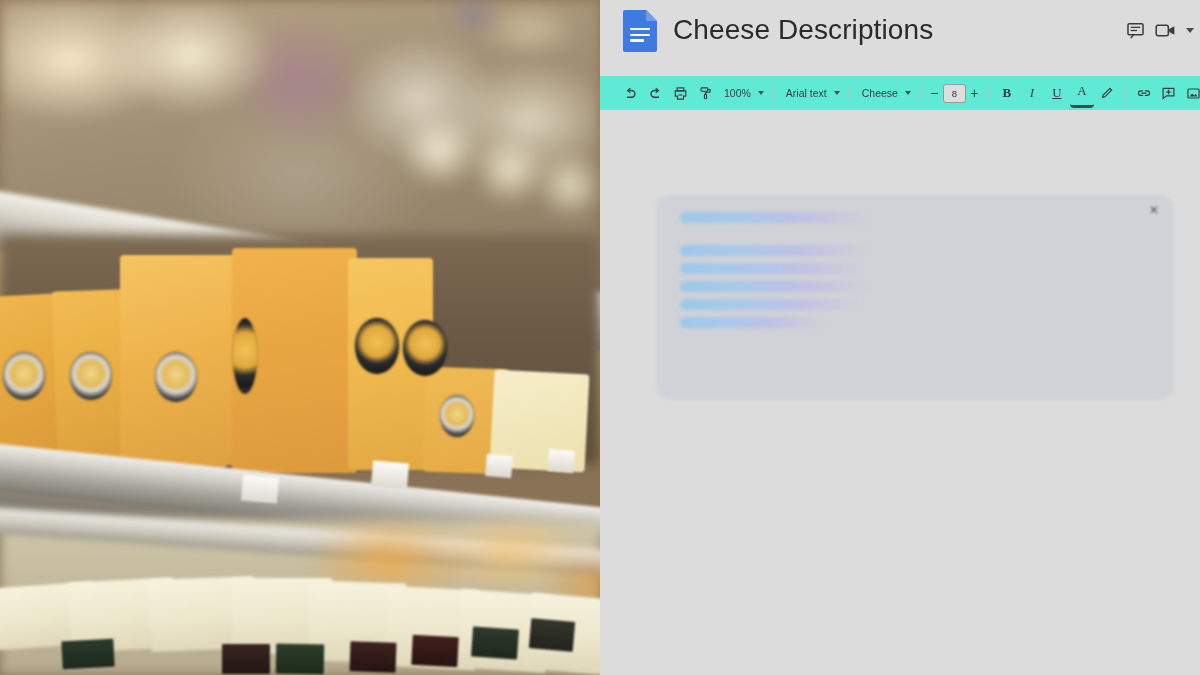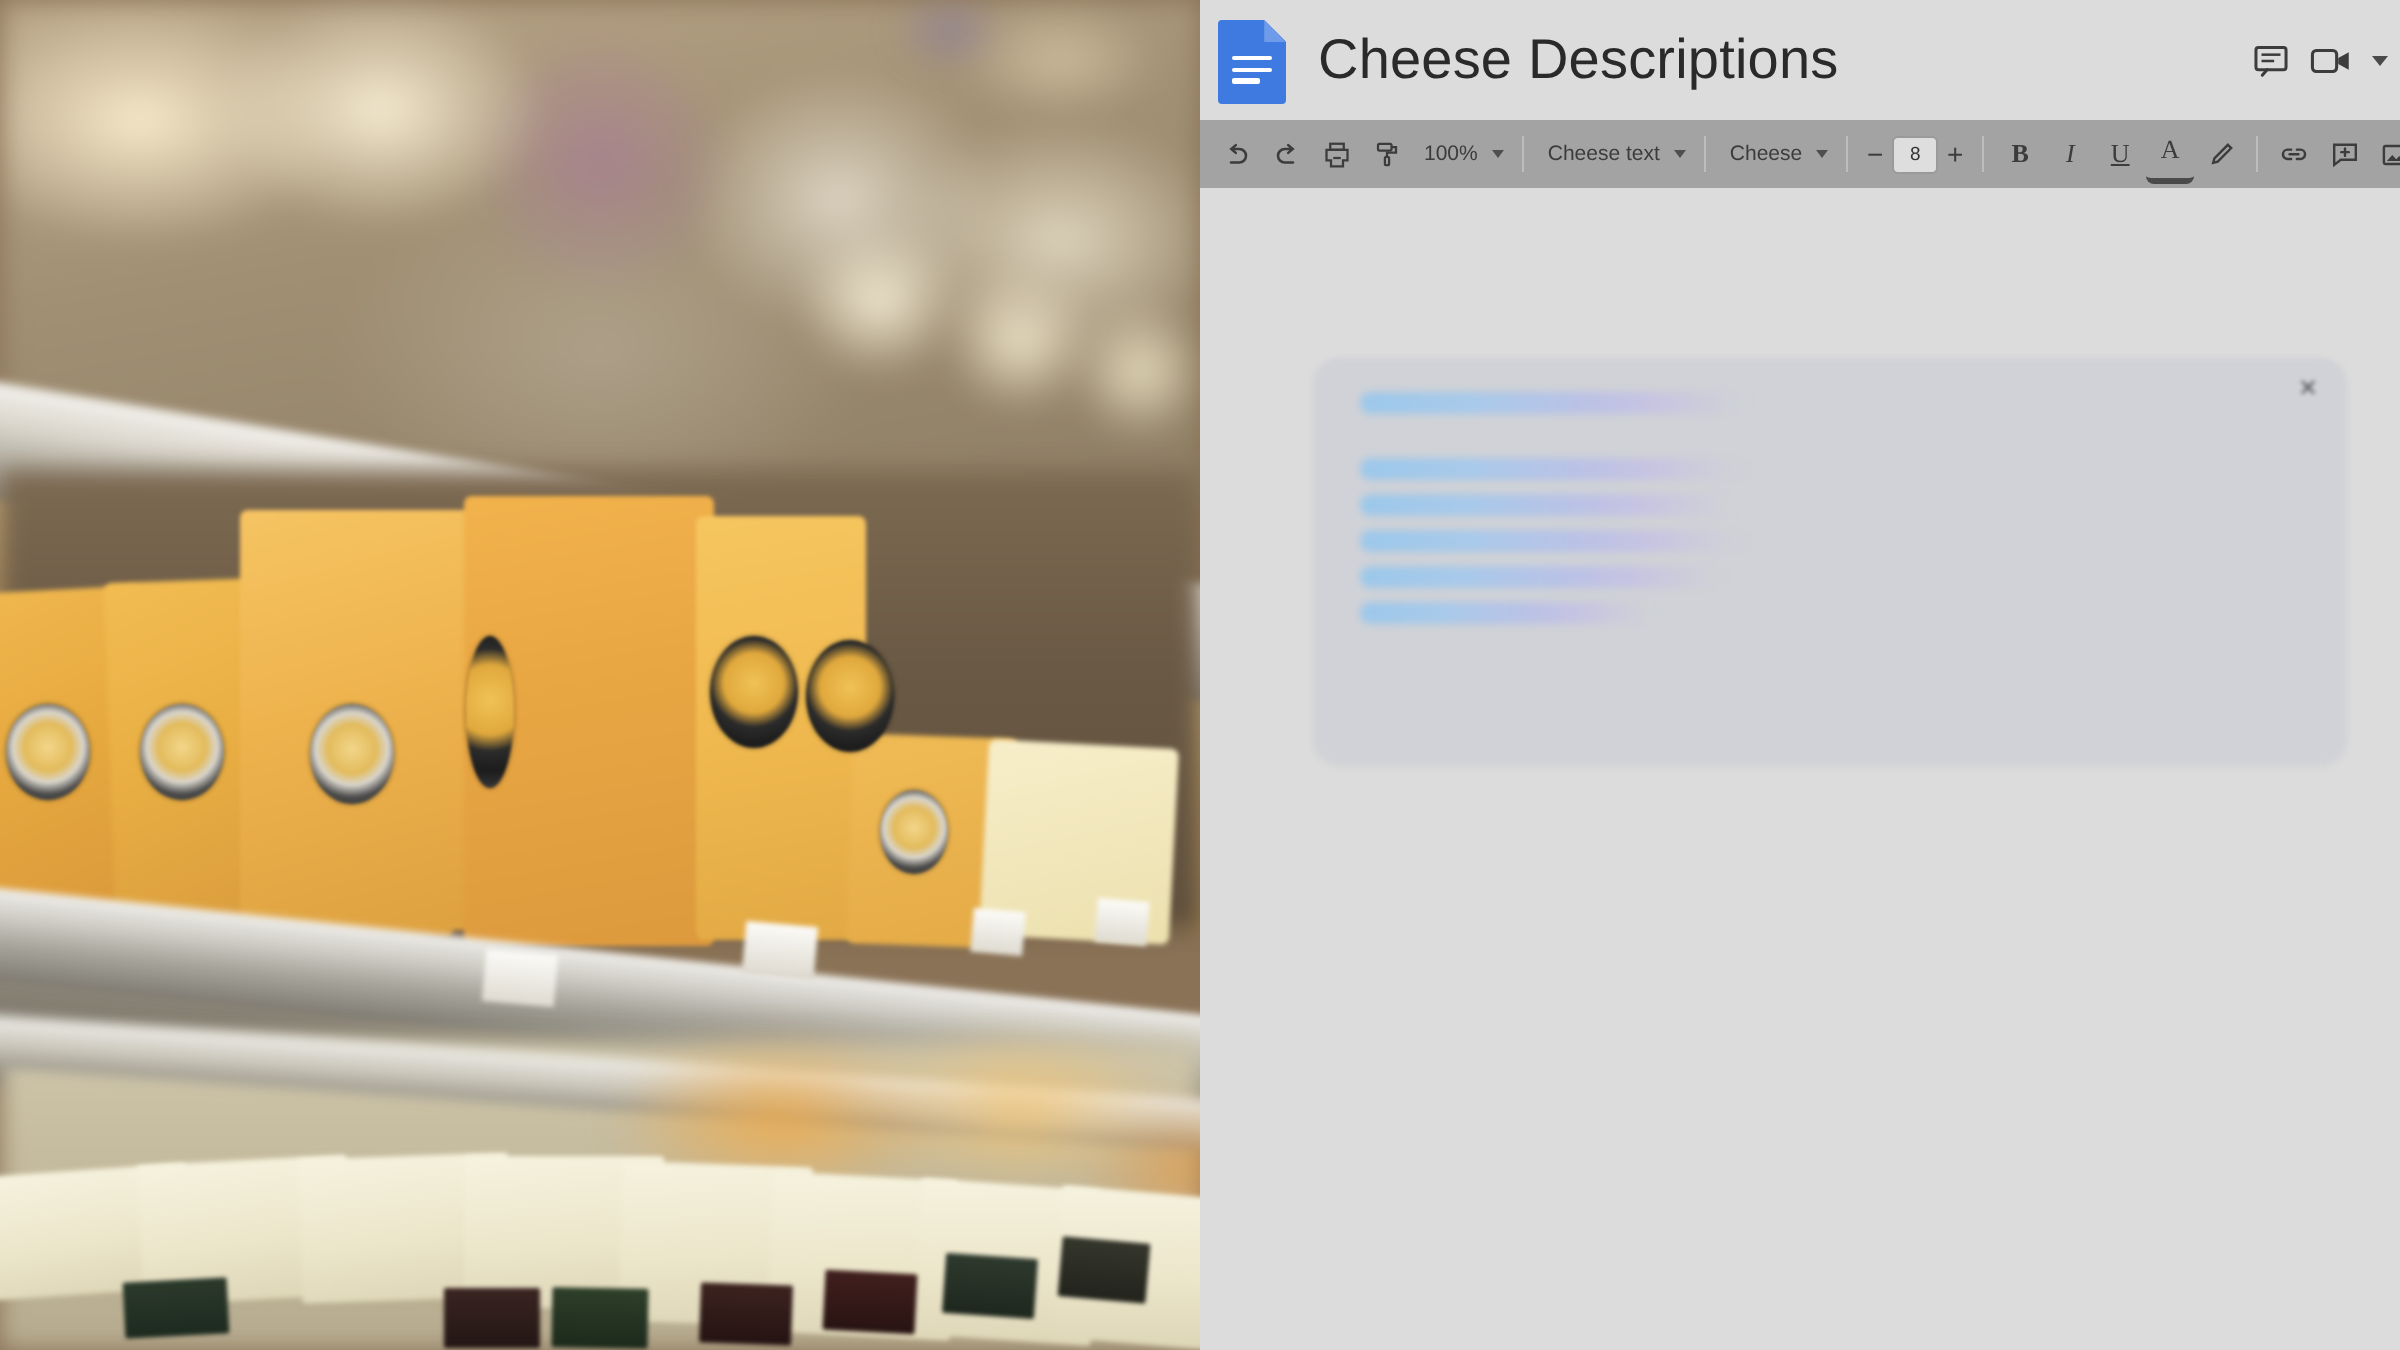--- a/index.html
+++ b/index.html
@@ -162,21 +162,21 @@
     left: 600px; top: 0;
     width: 600px; height: 675px;
     background: #dcdcdc;
   }
 
   .docs-header {
     position: relative;
     height: 60px;
     display: flex;
     align-items: center;
-    padding-left: 9px;
+    padding-left: 23px;
   }
 
   .docs-logo {
     width: 34px; height: 42px;
     position: relative;
     flex: none;
     margin-top: 2px;
   }
   .docs-logo .page {
     position: absolute; inset: 0;
@@ -224,24 +224,25 @@
     border-left: 4.5px solid transparent;
     border-right: 4.5px solid transparent;
     border-top: 5px solid #4a4a4a;
   }
 
   
   .docs-toolbar {
     height: 34px;
     display: flex;
     align-items: center;
-    padding: 0 6px;
+    padding: 0 18px;
     gap: 1px;
-    background: #a3a3a3;
+    background: #5eead4;
     overflow: hidden;
+    margin-top: 16px;
   }
   .tb {
     height: 26px;
     min-width: 24px;
     display: flex;
     align-items: center;
     justify-content: center;
     border-radius: 4px;
     color: #3c3c3c;
     flex: none;
@@ -485,21 +486,21 @@
       </div>
 
       <div class="tb-combo">
         <span class="tb-text">100%</span>
         <span class="mini-caret"></span>
       </div>
 
       <div class="tb-sep"></div>
 
       <div class="tb-combo">
-        <span class="tb-text">Cheese text</span>
+        <span class="tb-text">Arial text</span>
         <span class="mini-caret"></span>
       </div>
 
       <div class="tb-sep"></div>
 
       <div class="tb-combo">
         <span class="tb-text">Cheese</span>
         <span class="mini-caret"></span>
       </div>
 

